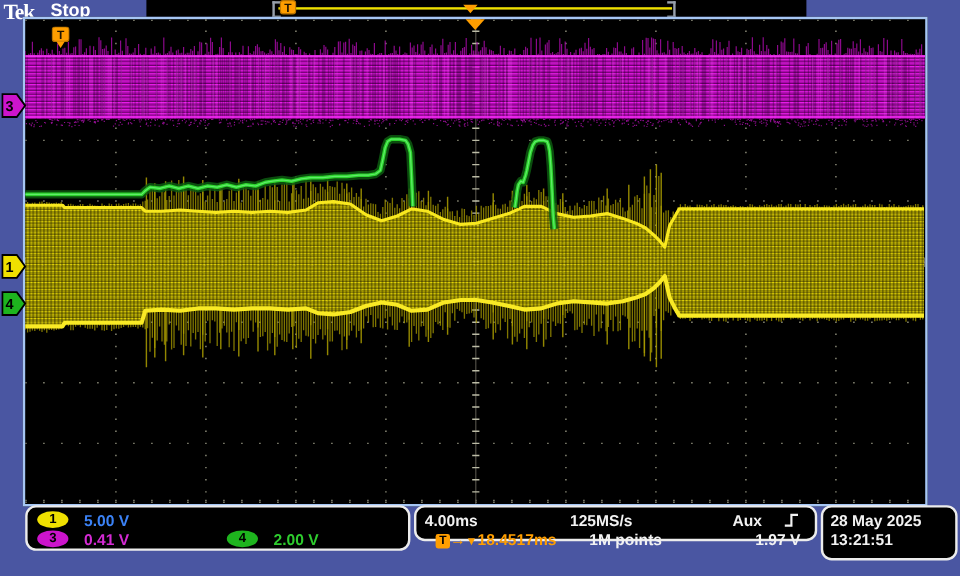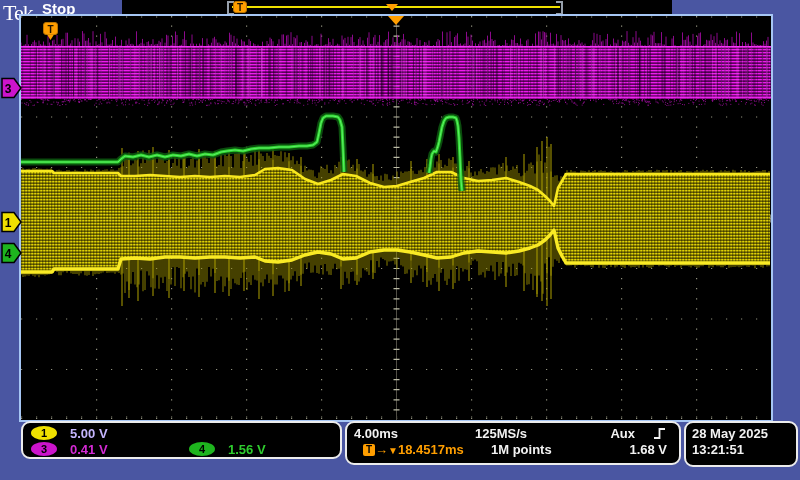--- a/index.html
+++ b/index.html
@@ -1,37 +1,37 @@
 <!DOCTYPE html>
 <html><head>
 <meta charset="utf-8">
 <style>
   html,body{margin:0;padding:0;}
   .screen{position:relative;width:800px;height:480px;background:#4a56a2;overflow:hidden;
           font-family:"Liberation Sans",sans-serif;}
   .abs{position:absolute;}
   
-  .tek-logo{left:3px;top:0px;color:#fff;font-family:"Liberation Serif",serif;font-weight:normal;font-size:22px;letter-spacing:-1px;text-align:right;}
+  .tek-logo{left:3px;top:0px;color:#fff;font-family:"Liberation Serif",serif;font-weight:bold;font-size:18px;letter-spacing:-1px;text-align:right;}
   .stop-label{left:42px;top:0px;color:#ffffff;font-weight:bold;font-size:15px;}
   .record-bar{left:122px;top:0;width:550px;height:14px;background:#000;}
   .rb-line{left:110px;top:6px;width:328px;height:2px;background:#efe000;}
   .rb-br{top:1px;width:5px;height:10px;border:2px solid #97a0ac;}
   .rb-br.l{left:105px;border-right:none;}
   .rb-br.r{left:434px;border-left:none;}
   .rb-tri{left:264px;top:4px;width:0;height:0;border-left:6px solid transparent;border-right:6px solid transparent;border-top:7px solid #ff9e00;}
   .rb-tshield{left:111px;top:0px;}
   
   .plot{left:19px;top:14px;width:754px;height:408px;border:2px solid #a6c6f4;background:#000;box-sizing:border-box;}
   .plot-tri{left:367px;top:0;width:0;height:0;border-left:8px solid transparent;border-right:8px solid transparent;border-top:9px solid #ff9e00;}
   .tshield{left:22px;top:6px;}
   .ch-marker{left:1px;}
   
   .panel{background:#000;border:2px solid #ececec;border-radius:9px;box-sizing:border-box;font-weight:bold;font-size:13px;}
   .p-ch{left:21px;top:421px;width:321px;height:38px;}
-  .p-horiz{left:345px;top:421px;width:336px;height:44px;}
+  .p-horiz{left:345px;top:421px;width:336px;height:30px;}
   .p-date{left:684px;top:421px;width:114px;height:46px;color:#f2f2f2;}
   .badge{width:26px;height:14px;border-radius:50%;color:#000;font-size:11px;font-weight:bold;
          text-align:center;line-height:14px;}
   .row1{top:3px;} .row2{top:19px;}
   .txt{white-space:nowrap;}
   .wh{color:#f2f2f2;} .or{color:#ff9e00;}
   .tmini{display:inline-block;width:12px;height:12px;background:#ff9e00;color:#000;border-radius:2px;
          font-size:10px;font-weight:bold;text-align:center;line-height:12px;vertical-align:1px;}
   svg text{font-family:"Liberation Sans",sans-serif;}
 </style>
@@ -132,38 +132,38 @@
   </div>
   <div class="abs ch-marker" style="top:242px">
     <svg width="21" height="22">
       <polygon points="1,1.5 13,1.5 20,11 13,20.5 1,20.5" fill="#1eb41e" stroke="#000" stroke-width="1.5"></polygon>
       <text x="7" y="15.5" text-anchor="middle" font-size="12" font-weight="bold" fill="#000">4</text>
     </svg>
   </div>
 
   <div class="abs panel p-ch">
     <div class="abs badge row1" style="left:8px;background:#efe000">1</div>
-    <span class="abs txt row1" style="left:47px;color:#c4b5fd">5.00 V</span>
+    <span class="abs txt row1" style="left:47px;color:#3b82f6">5.00 V</span>
     <div class="abs badge row2" style="left:8px;background:#cc14cc">3</div>
     <span class="abs txt row2" style="left:47px;color:#d42ad4">0.41 V</span>
     <div class="abs badge row2" style="left:166px;background:#1eb41e">4</div>
-    <span class="abs txt row2" style="left:205px;color:#2ecc2e">1.56 V</span>
+    <span class="abs txt row2" style="left:205px;color:#2ecc2e">2.00 V</span>
   </div>
 
   <div class="abs panel p-horiz">
     <span class="abs txt row1 wh" style="left:7px">4.00ms</span>
     <span class="abs txt row1 wh" style="left:128px">125MS/s</span>
     <span class="abs txt row1 wh" style="right:44px">Aux</span>
     <span class="abs row1" style="right:12px;top:4px">
       <svg width="14" height="13">
           <path d="M1,11 H6.5 V2 H12" fill="none" stroke="#f2f2f2" stroke-width="1.8"></path>
         </svg>
     </span>
     <span class="abs txt row2 or" style="left:16px"><span class="tmini">T</span><span>→</span><span style="font-size:10px">▼</span><span>18.4517ms</span></span>
     <span class="abs txt row2 wh" style="left:144px">1M points</span>
-    <span class="abs txt row2 wh" style="right:12px">1.68 V</span>
+    <span class="abs txt row2 wh" style="right:12px">1.97 V</span>
   </div>
 
   <div class="abs panel p-date">
     <span class="abs txt row1" style="left:6px">28 May 2025</span>
     <span class="abs txt row2" style="left:6px">13:21:51</span>
   </div>
 </div>
 
 </body></html>

